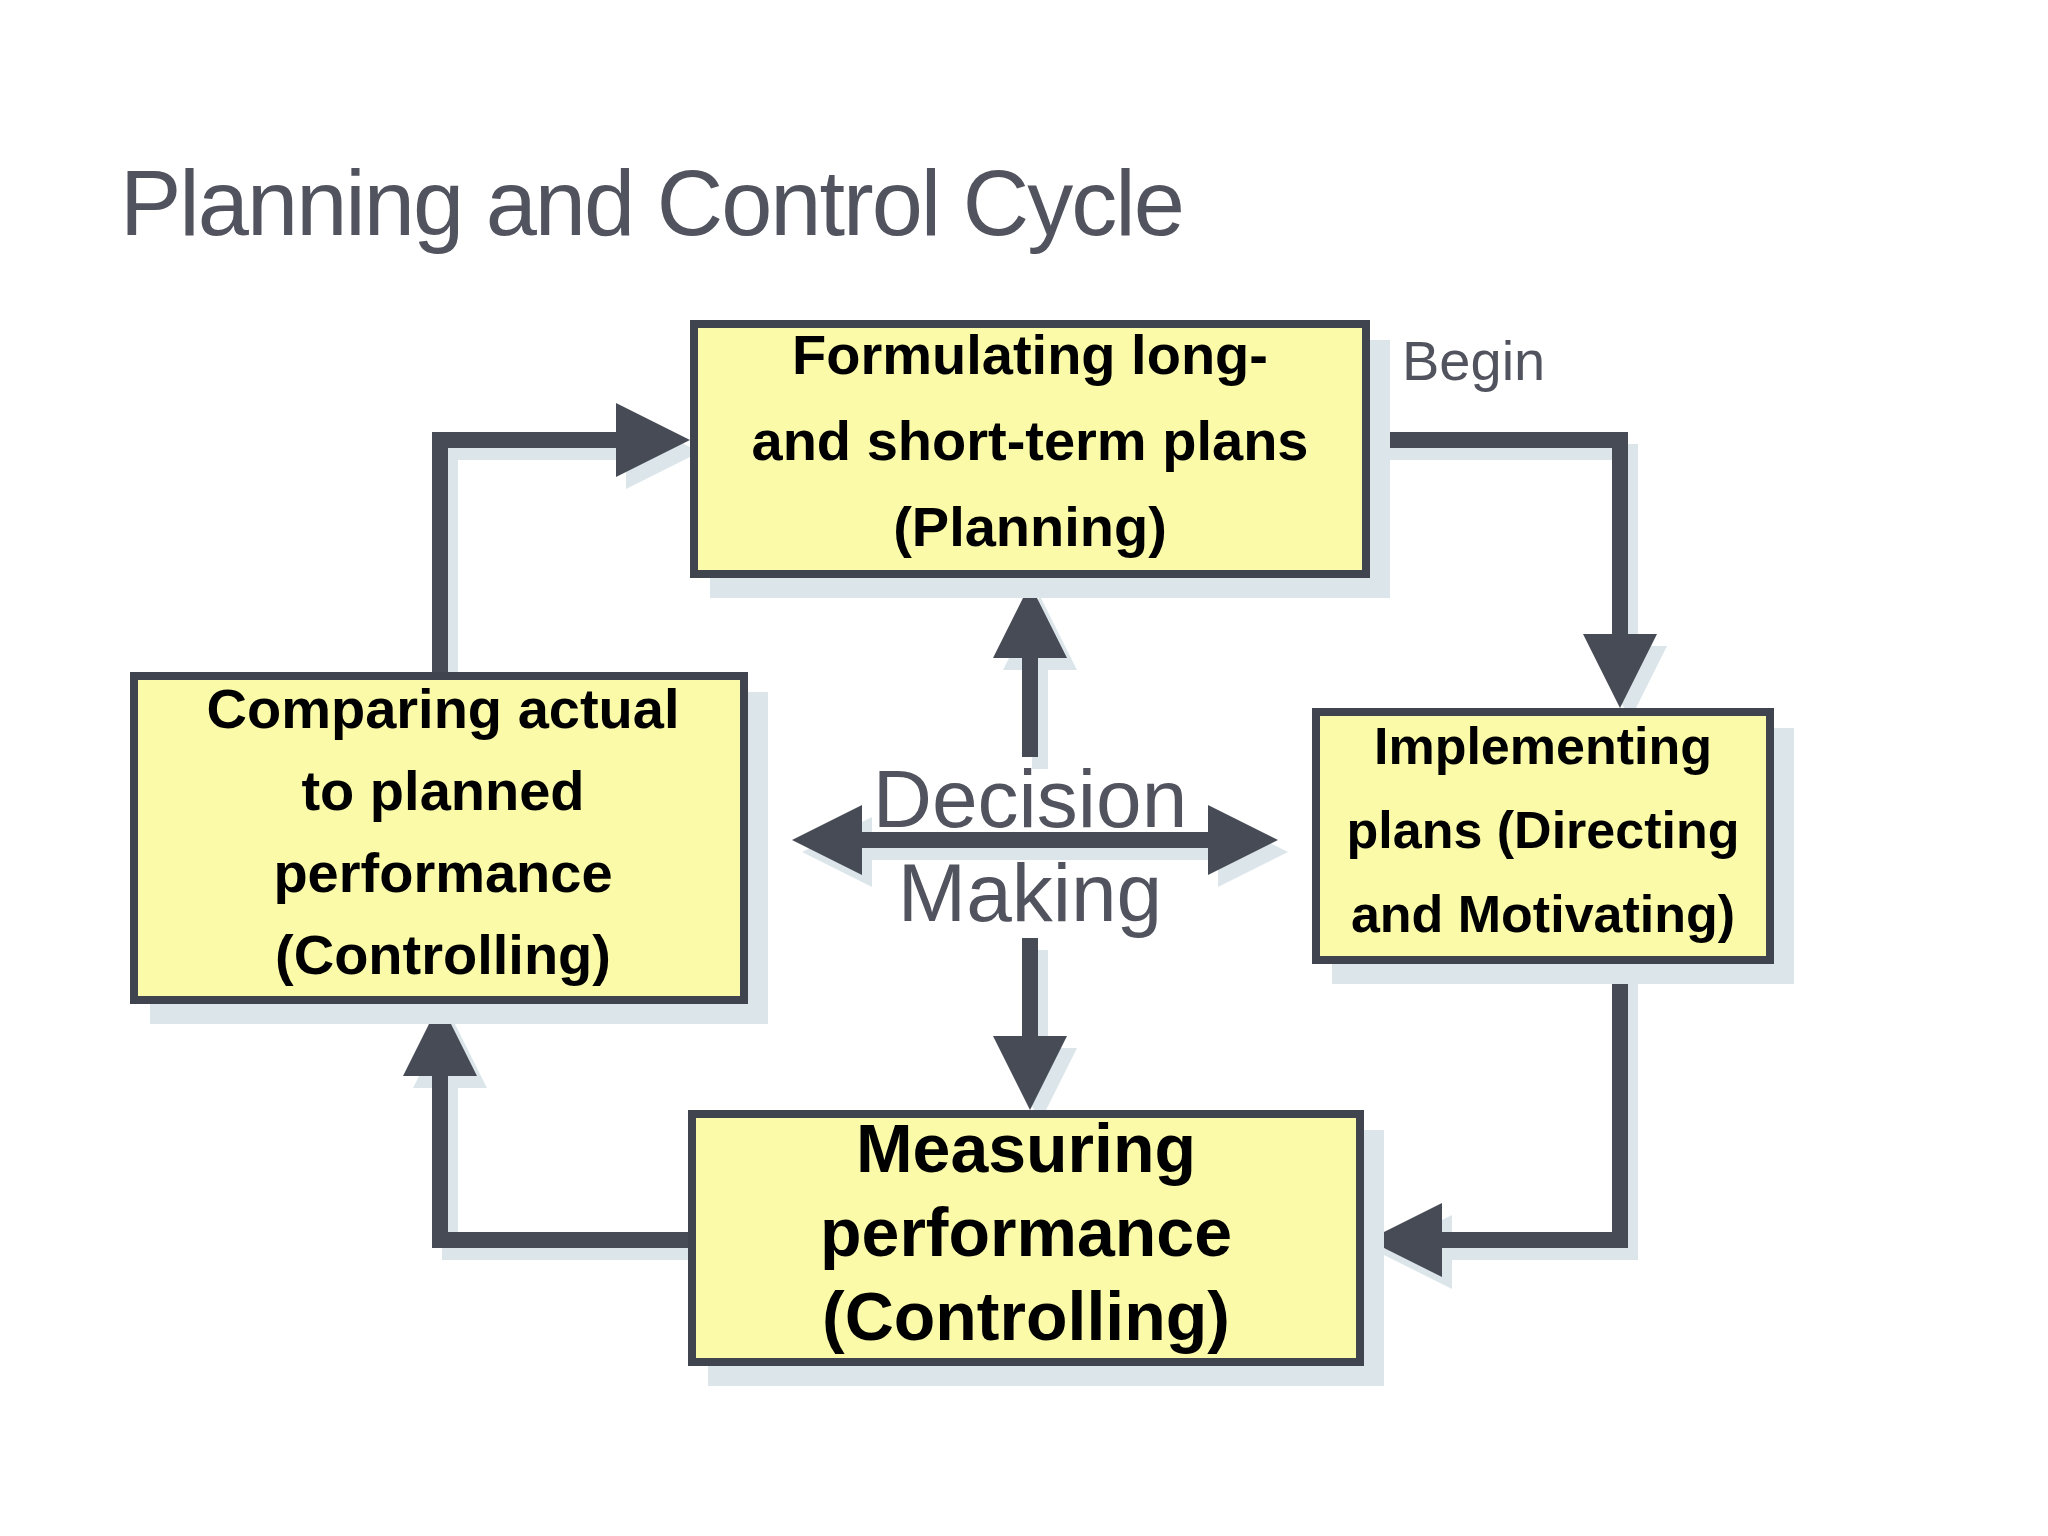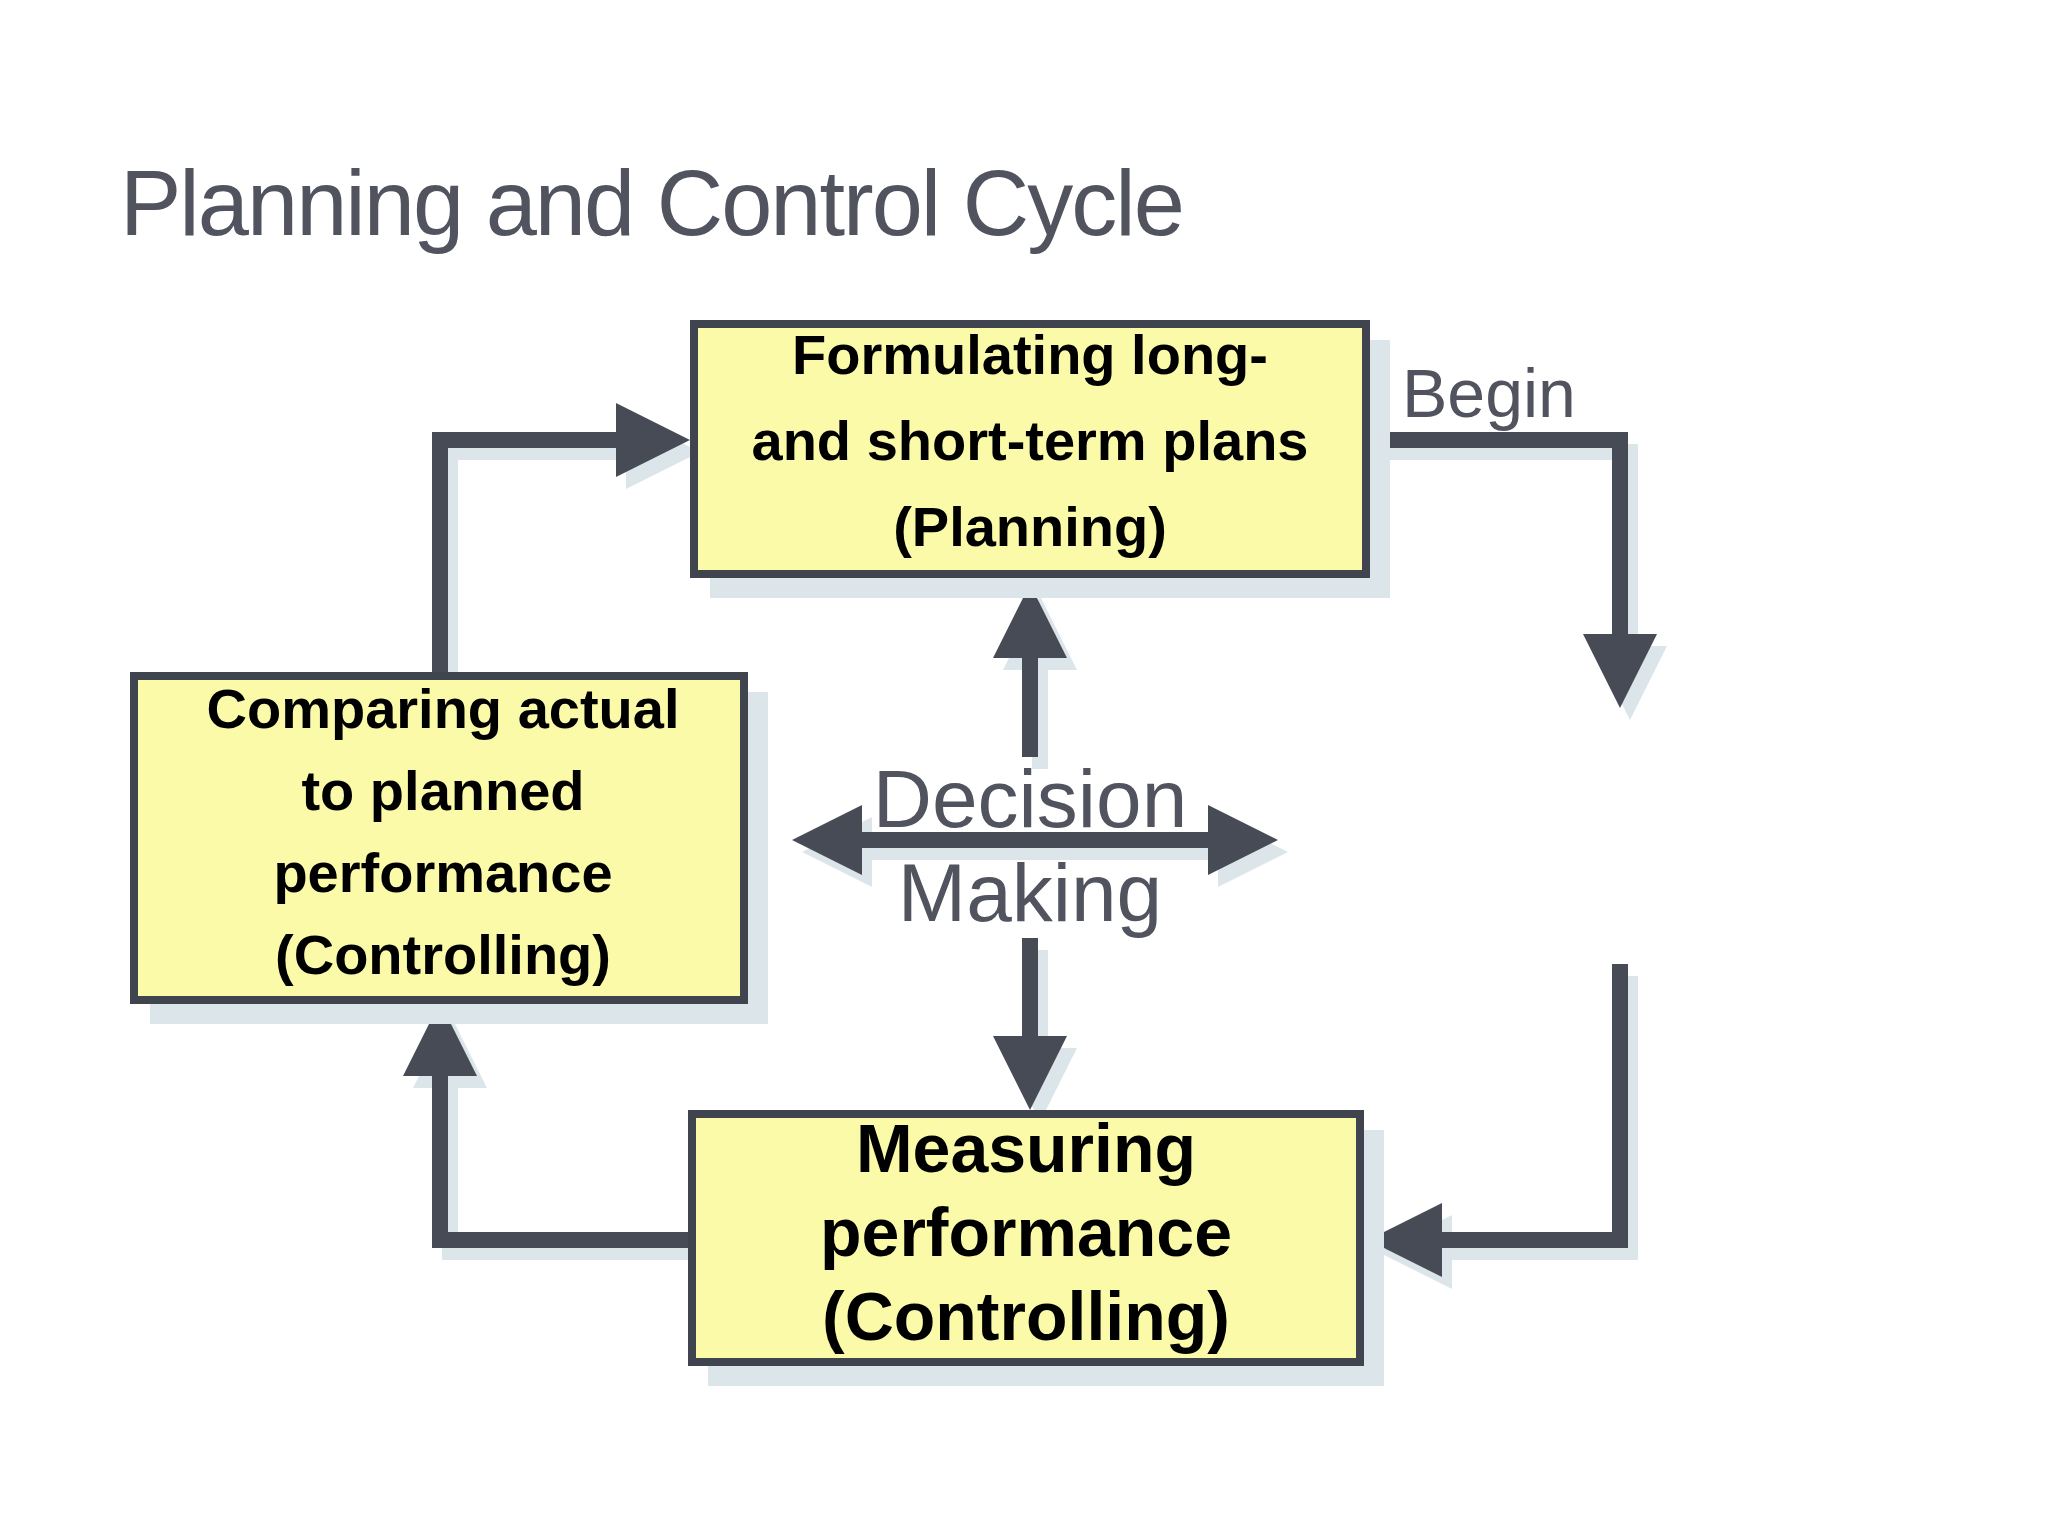--- a/index.html
+++ b/index.html
@@ -31,22 +31,22 @@
     box-shadow:20px 20px 0 var(--shadow);
     display:flex;align-items:flex-end;justify-content:center;
     text-align:center;color:var(--box-text);font-weight:bold;
   }
   .node .line{display:block;white-space:nowrap;}
   .node-top{left:690px;top:320px;width:680px;height:258px;font-size:56px;line-height:86px;}
   .node-right{left:1312px;top:708px;width:462px;height:256px;font-size:52px;line-height:84px;}
   .node-bottom{left:688px;top:1110px;width:676px;height:256px;font-size:68px;line-height:84px;}
   .node-left{left:130px;top:672px;width:618px;height:332px;font-size:56px;line-height:82px;padding-left:8px;}
   .begin{
-    position:absolute;left:1402px;top:354px;
-    font-size:68px;color:var(--gray-text);white-space:nowrap;
+    position:absolute;left:1402px;top:328px;
+    font-size:56px;color:var(--gray-text);white-space:nowrap;
   }
   .center-line{
     position:absolute;left:1030px;transform:translateX(-50%);
     font-size:82px;color:var(--gray-text);white-space:nowrap;
   }
   .center-line-1{top:752px;}
   .center-line-2{top:846px;}
 </style>
 </head>
 <body>
@@ -88,20 +88,27 @@
   </svg>
 
   <div class="node node-top">
     <div>
       <span class="line">Formulating long-</span>
       <span class="line">and short-term plans</span>
       <span class="line">(Planning)</span>
     </div>
   </div>
 
+  <div class="node node-right">
+    <div>
+      <span class="line">Implementing</span>
+      <span class="line">plans (Directing</span>
+      <span class="line">and Motivating)</span>
+    </div>
+  </div>
 
   <div class="node node-bottom">
     <div>
       <span class="line">Measuring</span>
       <span class="line">performance</span>
       <span class="line">(Controlling)</span>
     </div>
   </div>
 
   <div class="node node-left">

